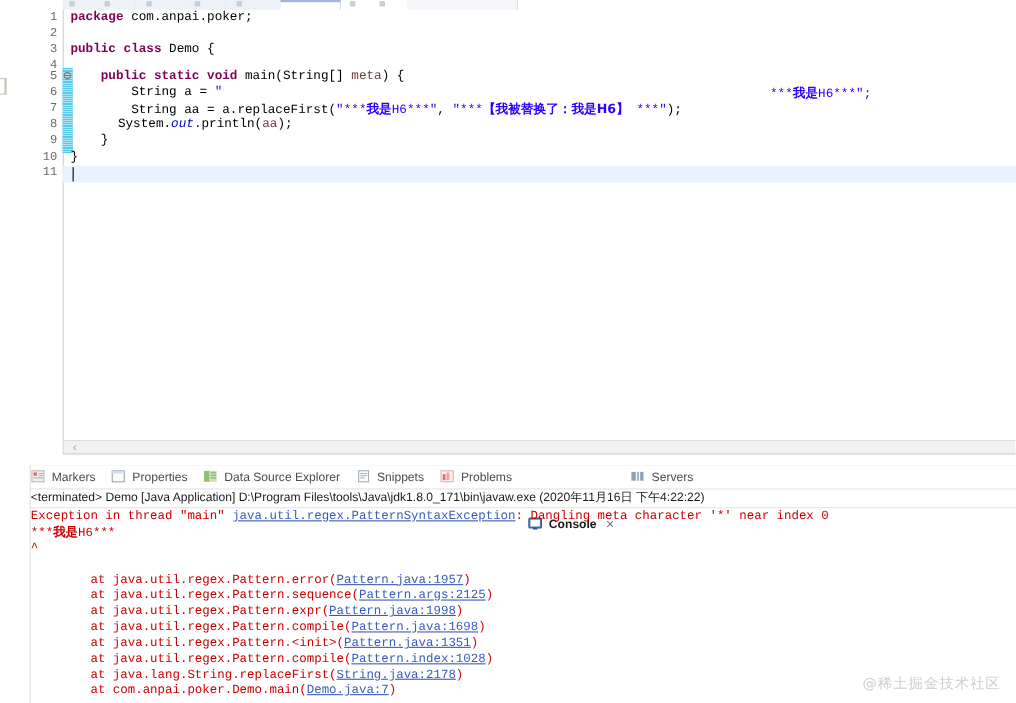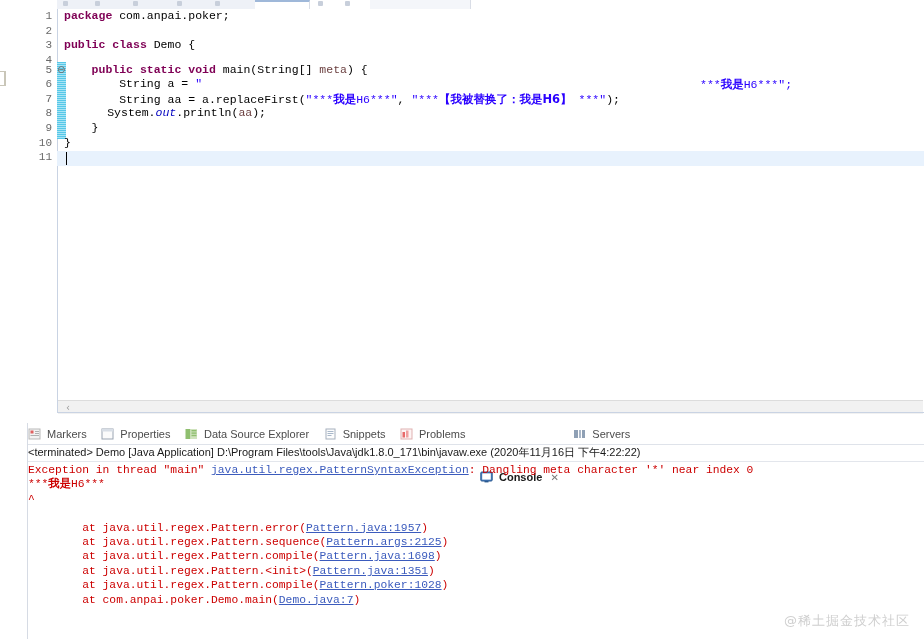--- a/index.html
+++ b/index.html
@@ -422,21 +422,23 @@
   <div id="console-head">&lt;terminated&gt; Demo [Java Application] D:\Program Files\tools\Java\jdk1.8.0_171\bin\javaw.exe (2020年11月16日 下午4:22:22)</div>
   <div id="console-head-rule"></div>
 
   <div id="console-body">
     <div class="cline">Exception in thread "main" <span class="lnk">java.util.regex.PatternSyntaxException</span>: Dangling meta character '*' near index 0</div>
     <div class="cline">***<span class="ccjk">我是</span>H6***</div>
     <div class="cline">^</div>
     <div class="cline"> </div>
     <div class="cline">	at java.util.regex.Pattern.error(<span class="lnk">Pattern.java:1957</span>)</div>
     <div class="cline">	at java.util.regex.Pattern.sequence(<span class="lnk">Pattern.args:2125</span>)</div>
+    <div class="cline">	at java.util.regex.Pattern.expr(<span class="lnk">Pattern.java:1998</span>)</div>
     <div class="cline">	at java.util.regex.Pattern.compile(<span class="lnk">Pattern.java:1698</span>)</div>
     <div class="cline">	at java.util.regex.Pattern.&lt;init&gt;(<span class="lnk">Pattern.java:1351</span>)</div>
-    <div class="cline">	at java.util.regex.Pattern.compile(<span class="lnk">Pattern.poker:1028</span>)</div>
+    <div class="cline">	at java.util.regex.Pattern.compile(<span class="lnk">Pattern.index:1028</span>)</div>
+    <div class="cline">	at java.lang.String.replaceFirst(<span class="lnk">String.java:2178</span>)</div>
     <div class="cline">	at com.anpai.poker.Demo.main(<span class="lnk">Demo.java:7</span>)</div>
   </div>
 
 </div>
 
 <div id="watermark">@稀土掘金技术社区</div>
 
 </body></html>

